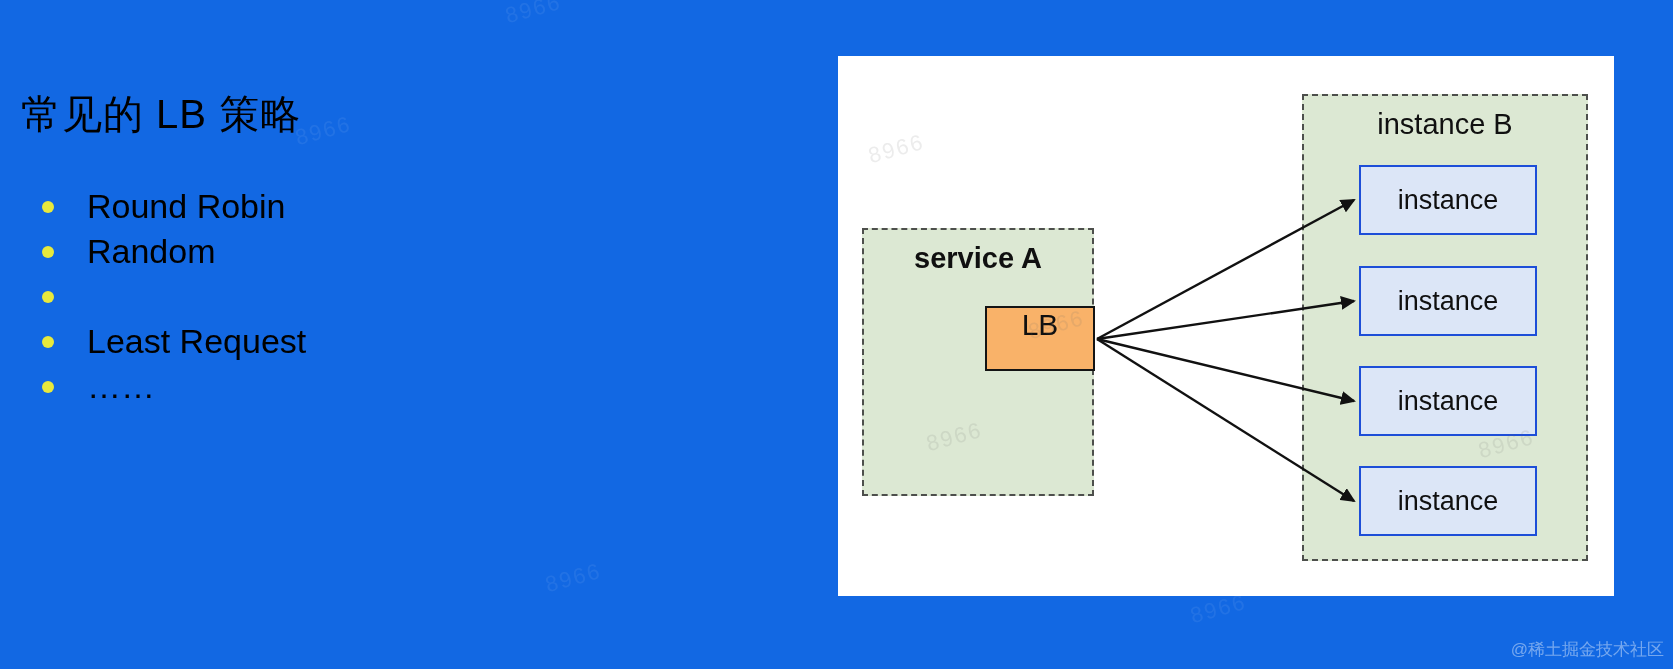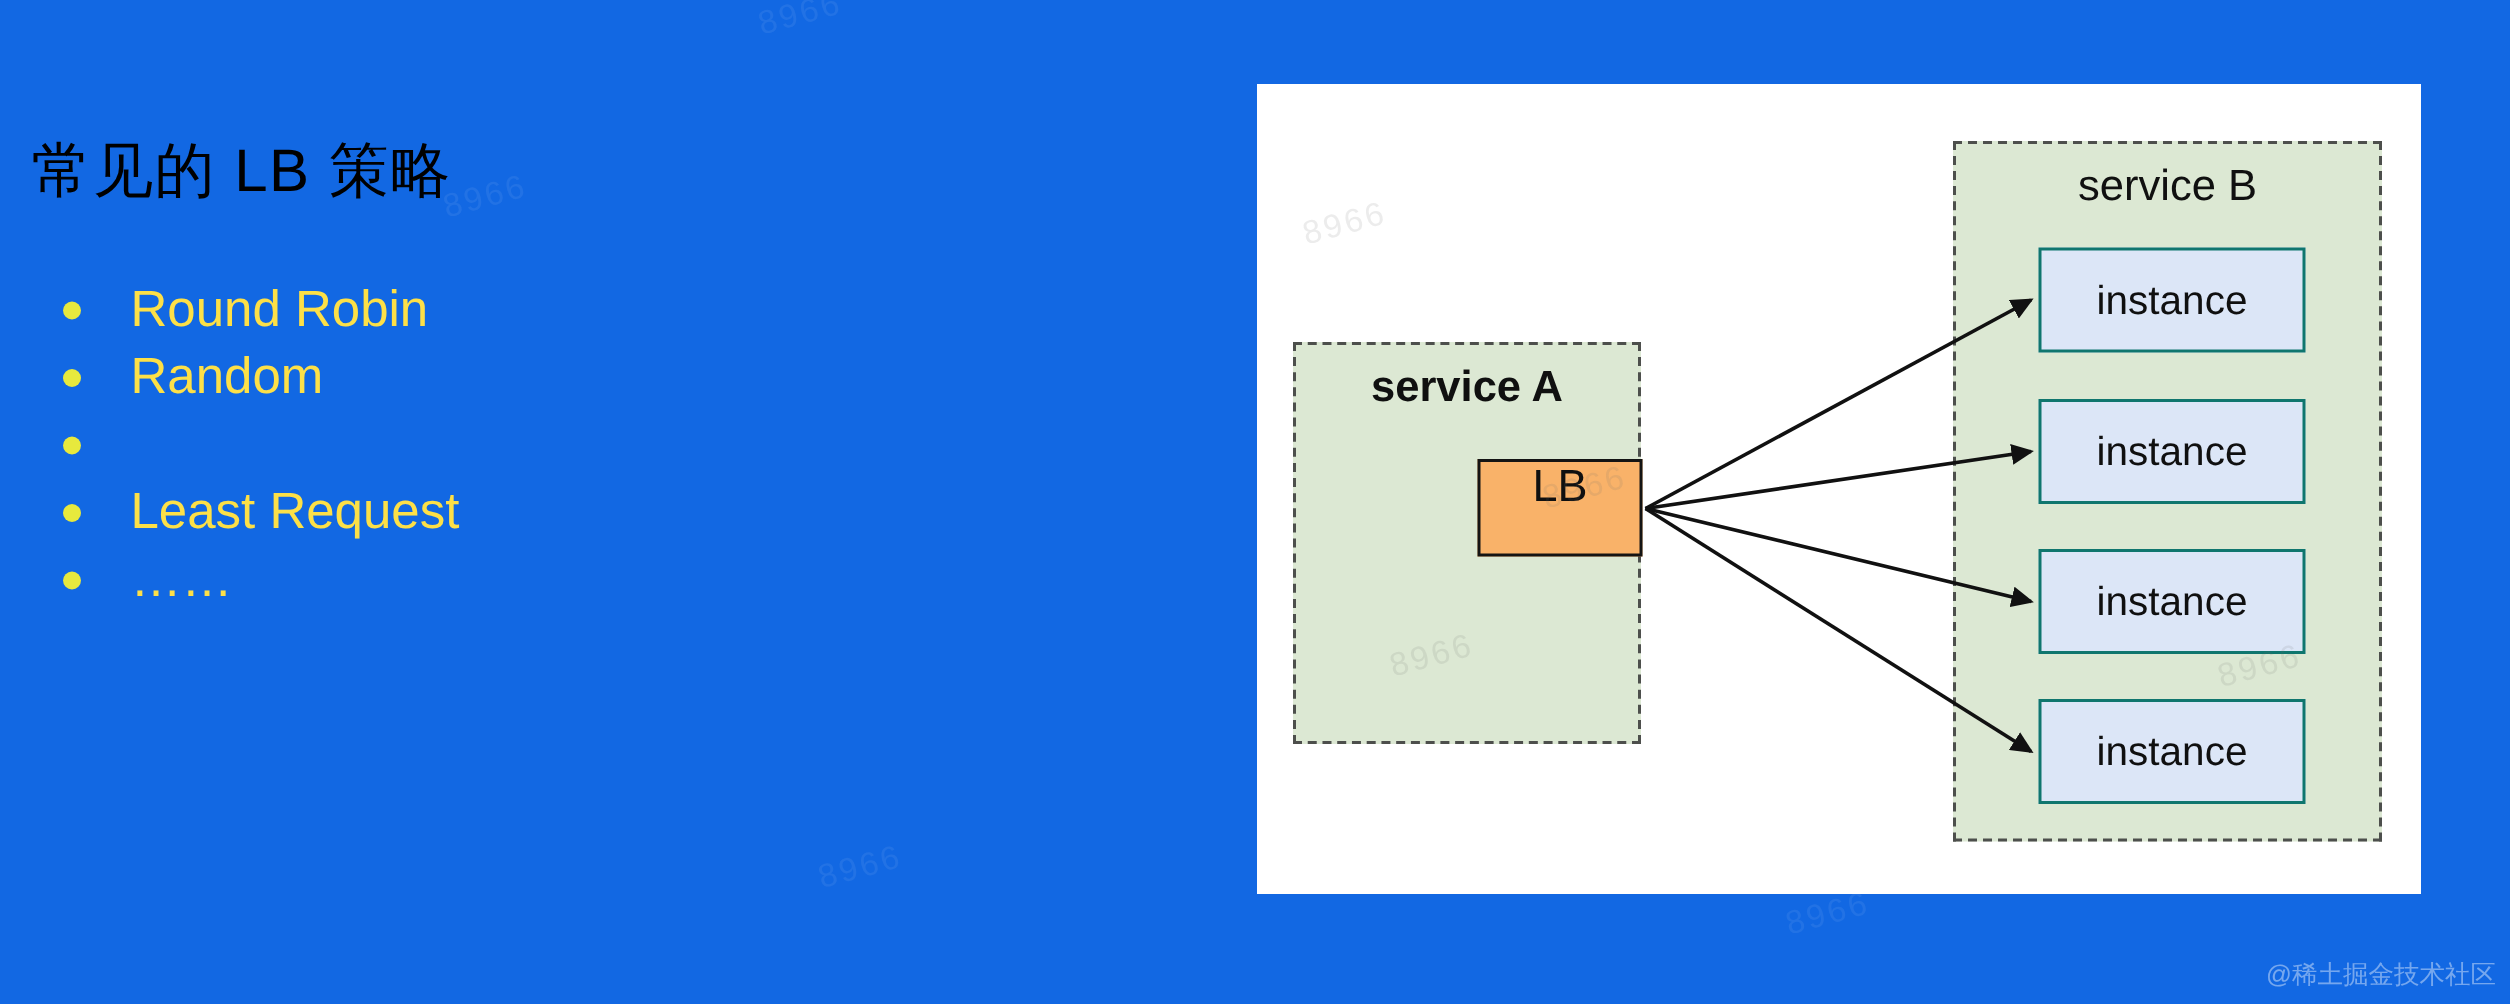--- a/index.html
+++ b/index.html
@@ -30,21 +30,21 @@
     position: absolute;
     left: 42px;
     top: 184px;
     list-style: none;
   }
   .bullets li {
     display: flex;
     align-items: center;
     height: 45px;
     font-size: 34px;
-    color: #fde047;
+    color: #000000;
   }
   .dot {
     width: 12px;
     height: 12px;
     border-radius: 50%;
     background: #E7E93D;
     margin-right: 33px;
     flex: 0 0 auto;
   }
 
@@ -84,21 +84,21 @@
     justify-content: center;
     font-size: 30px;
     color: #101010;
   }
   .instance {
     position: absolute;
     left: 521px;
     width: 178px;
     height: 70px;
     background: #DCE6F7;
-    border: 2px solid #0f766e;
+    border: 2px solid #1d4ed8;
     display: flex;
     align-items: center;
     justify-content: center;
     font-size: 27px;
     color: #101010;
   }
   .inst-0 { top: 109px; }
   .inst-1 { top: 210px; }
   .inst-2 { top: 310px; }
   .inst-3 { top: 410px; }
@@ -168,21 +168,21 @@
 
     <div class="group-box service-a">
       <span class="group-label">service A</span>
     </div>
 
     <div class="lb-box">
       <span>LB</span>
     </div>
 
     <div class="group-box service-b">
-      <span class="group-label">service B</span>
+      <span class="group-label">instance B</span>
     </div>
 
     <div class="instance inst-0">
       <span>instance</span>
     </div>
     <div class="instance inst-1">
       <span>instance</span>
     </div>
     <div class="instance inst-2">
       <span>instance</span>

